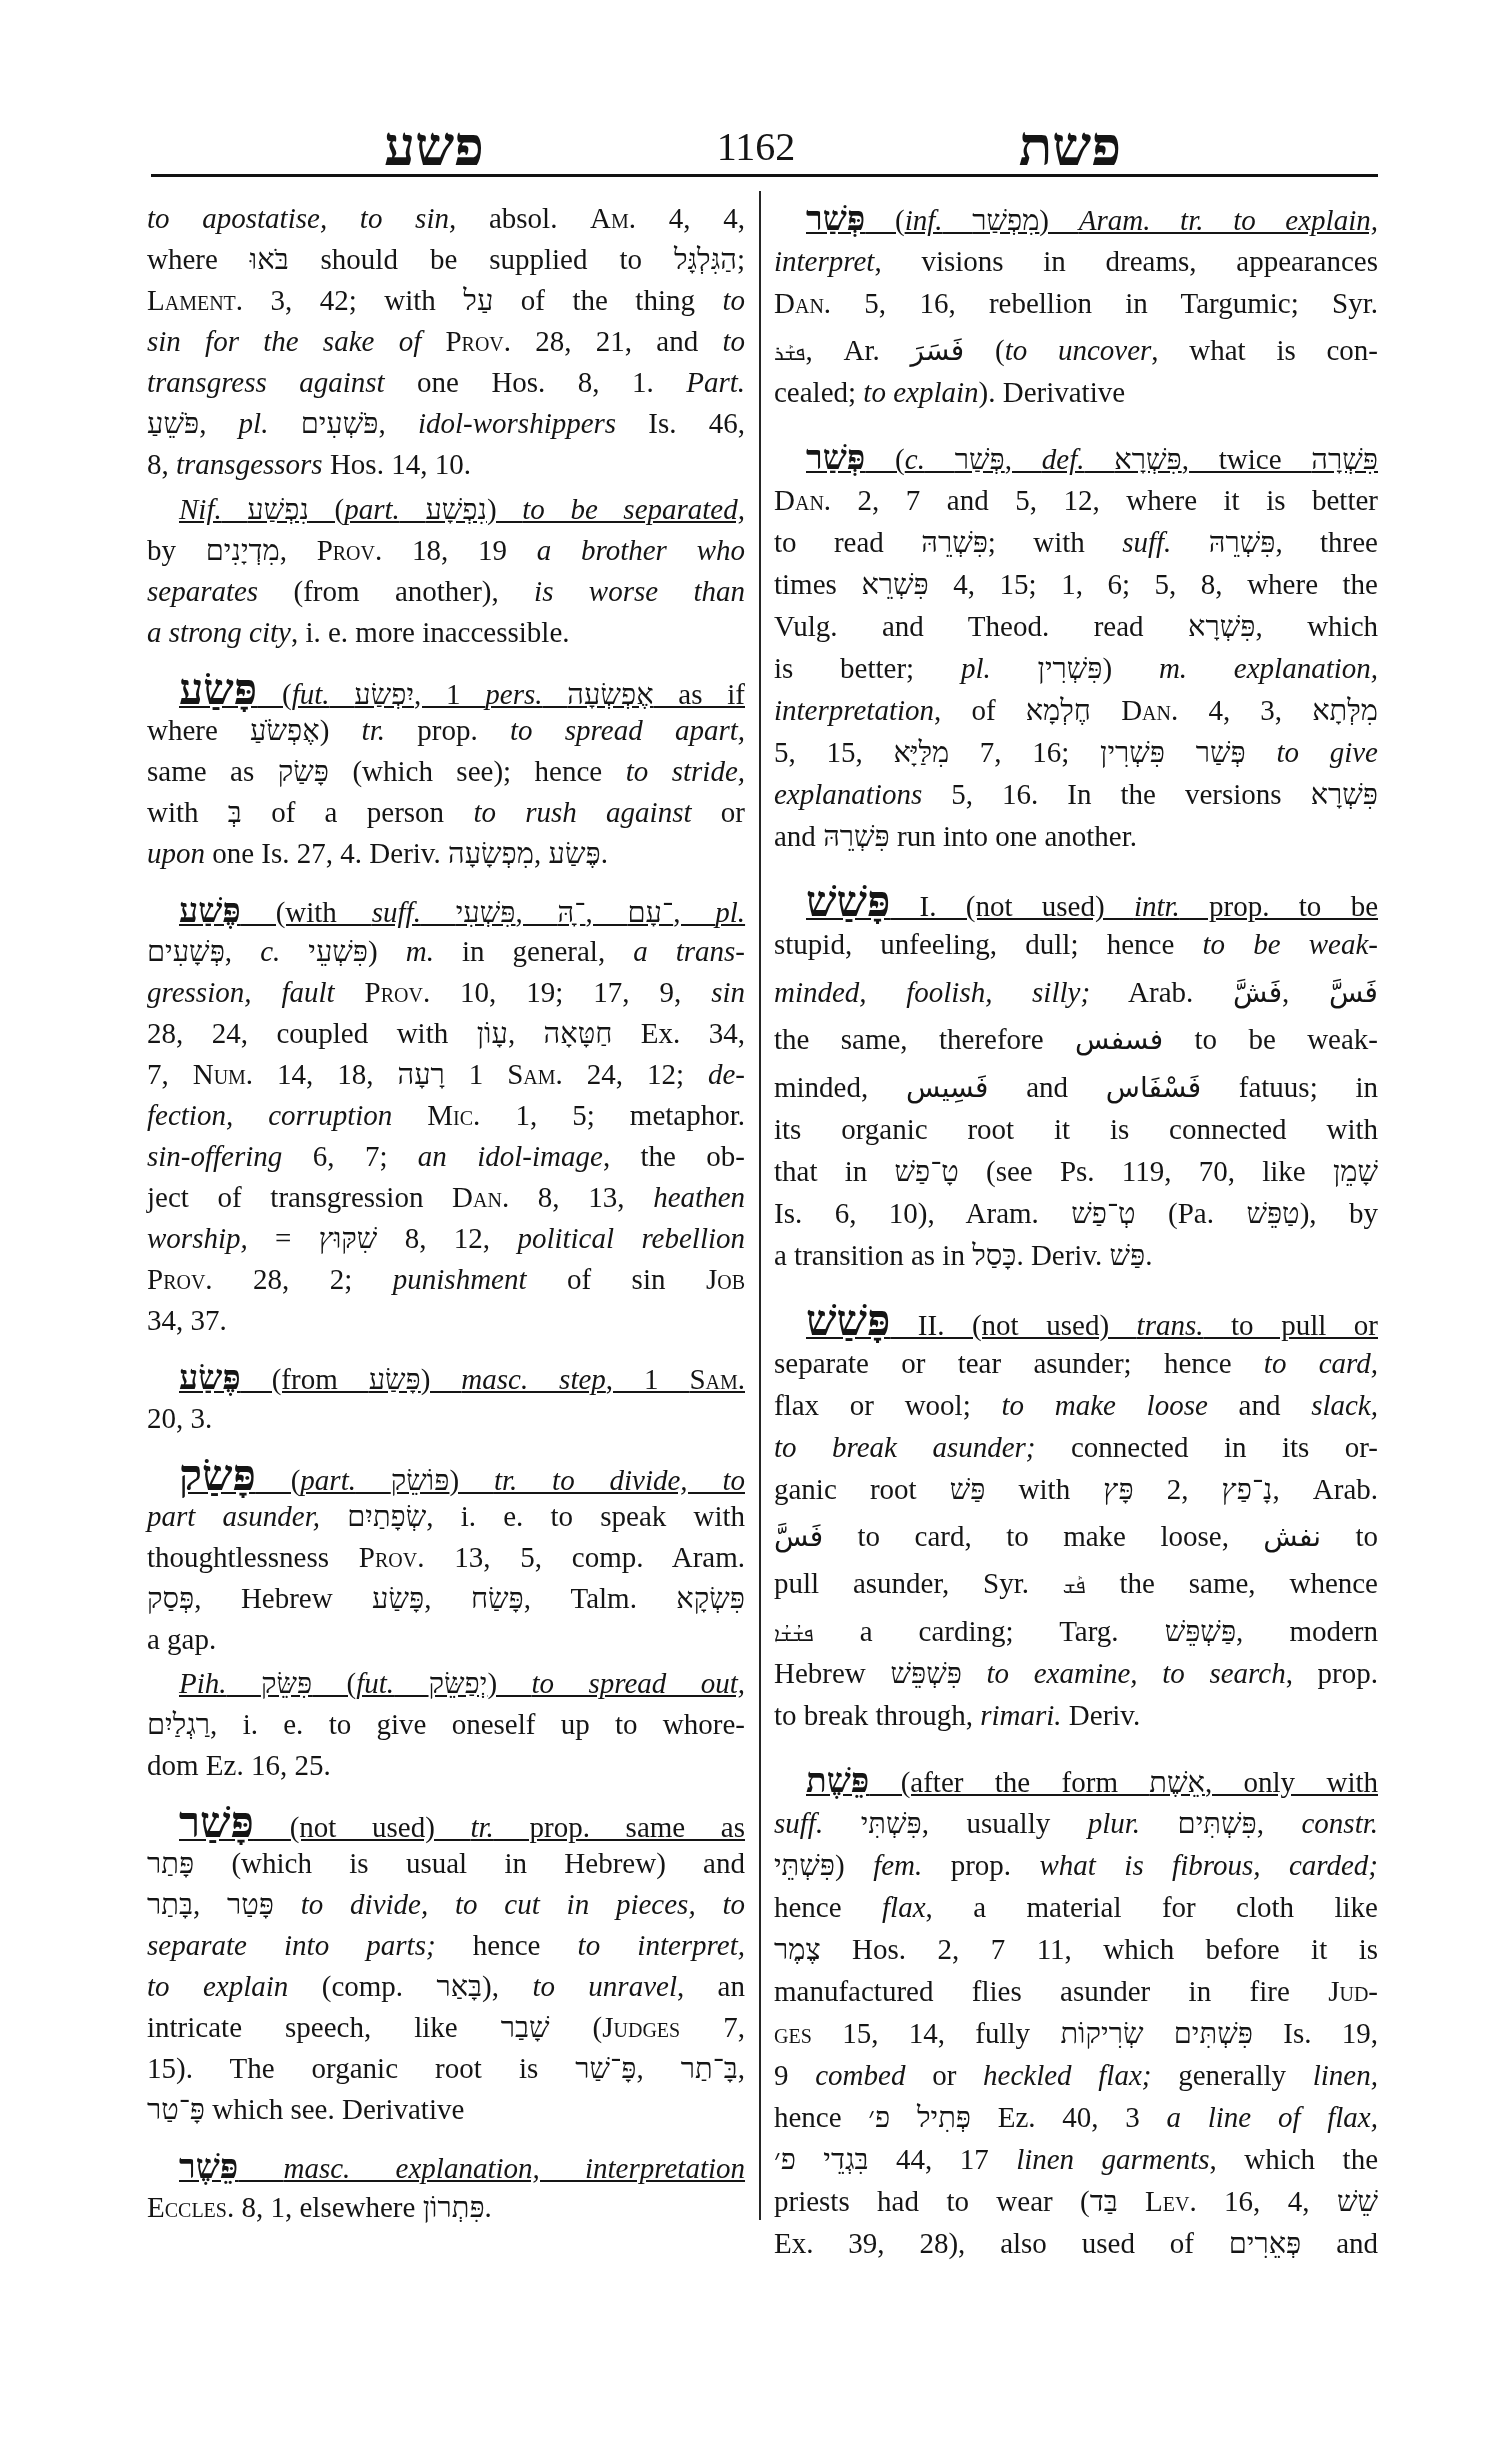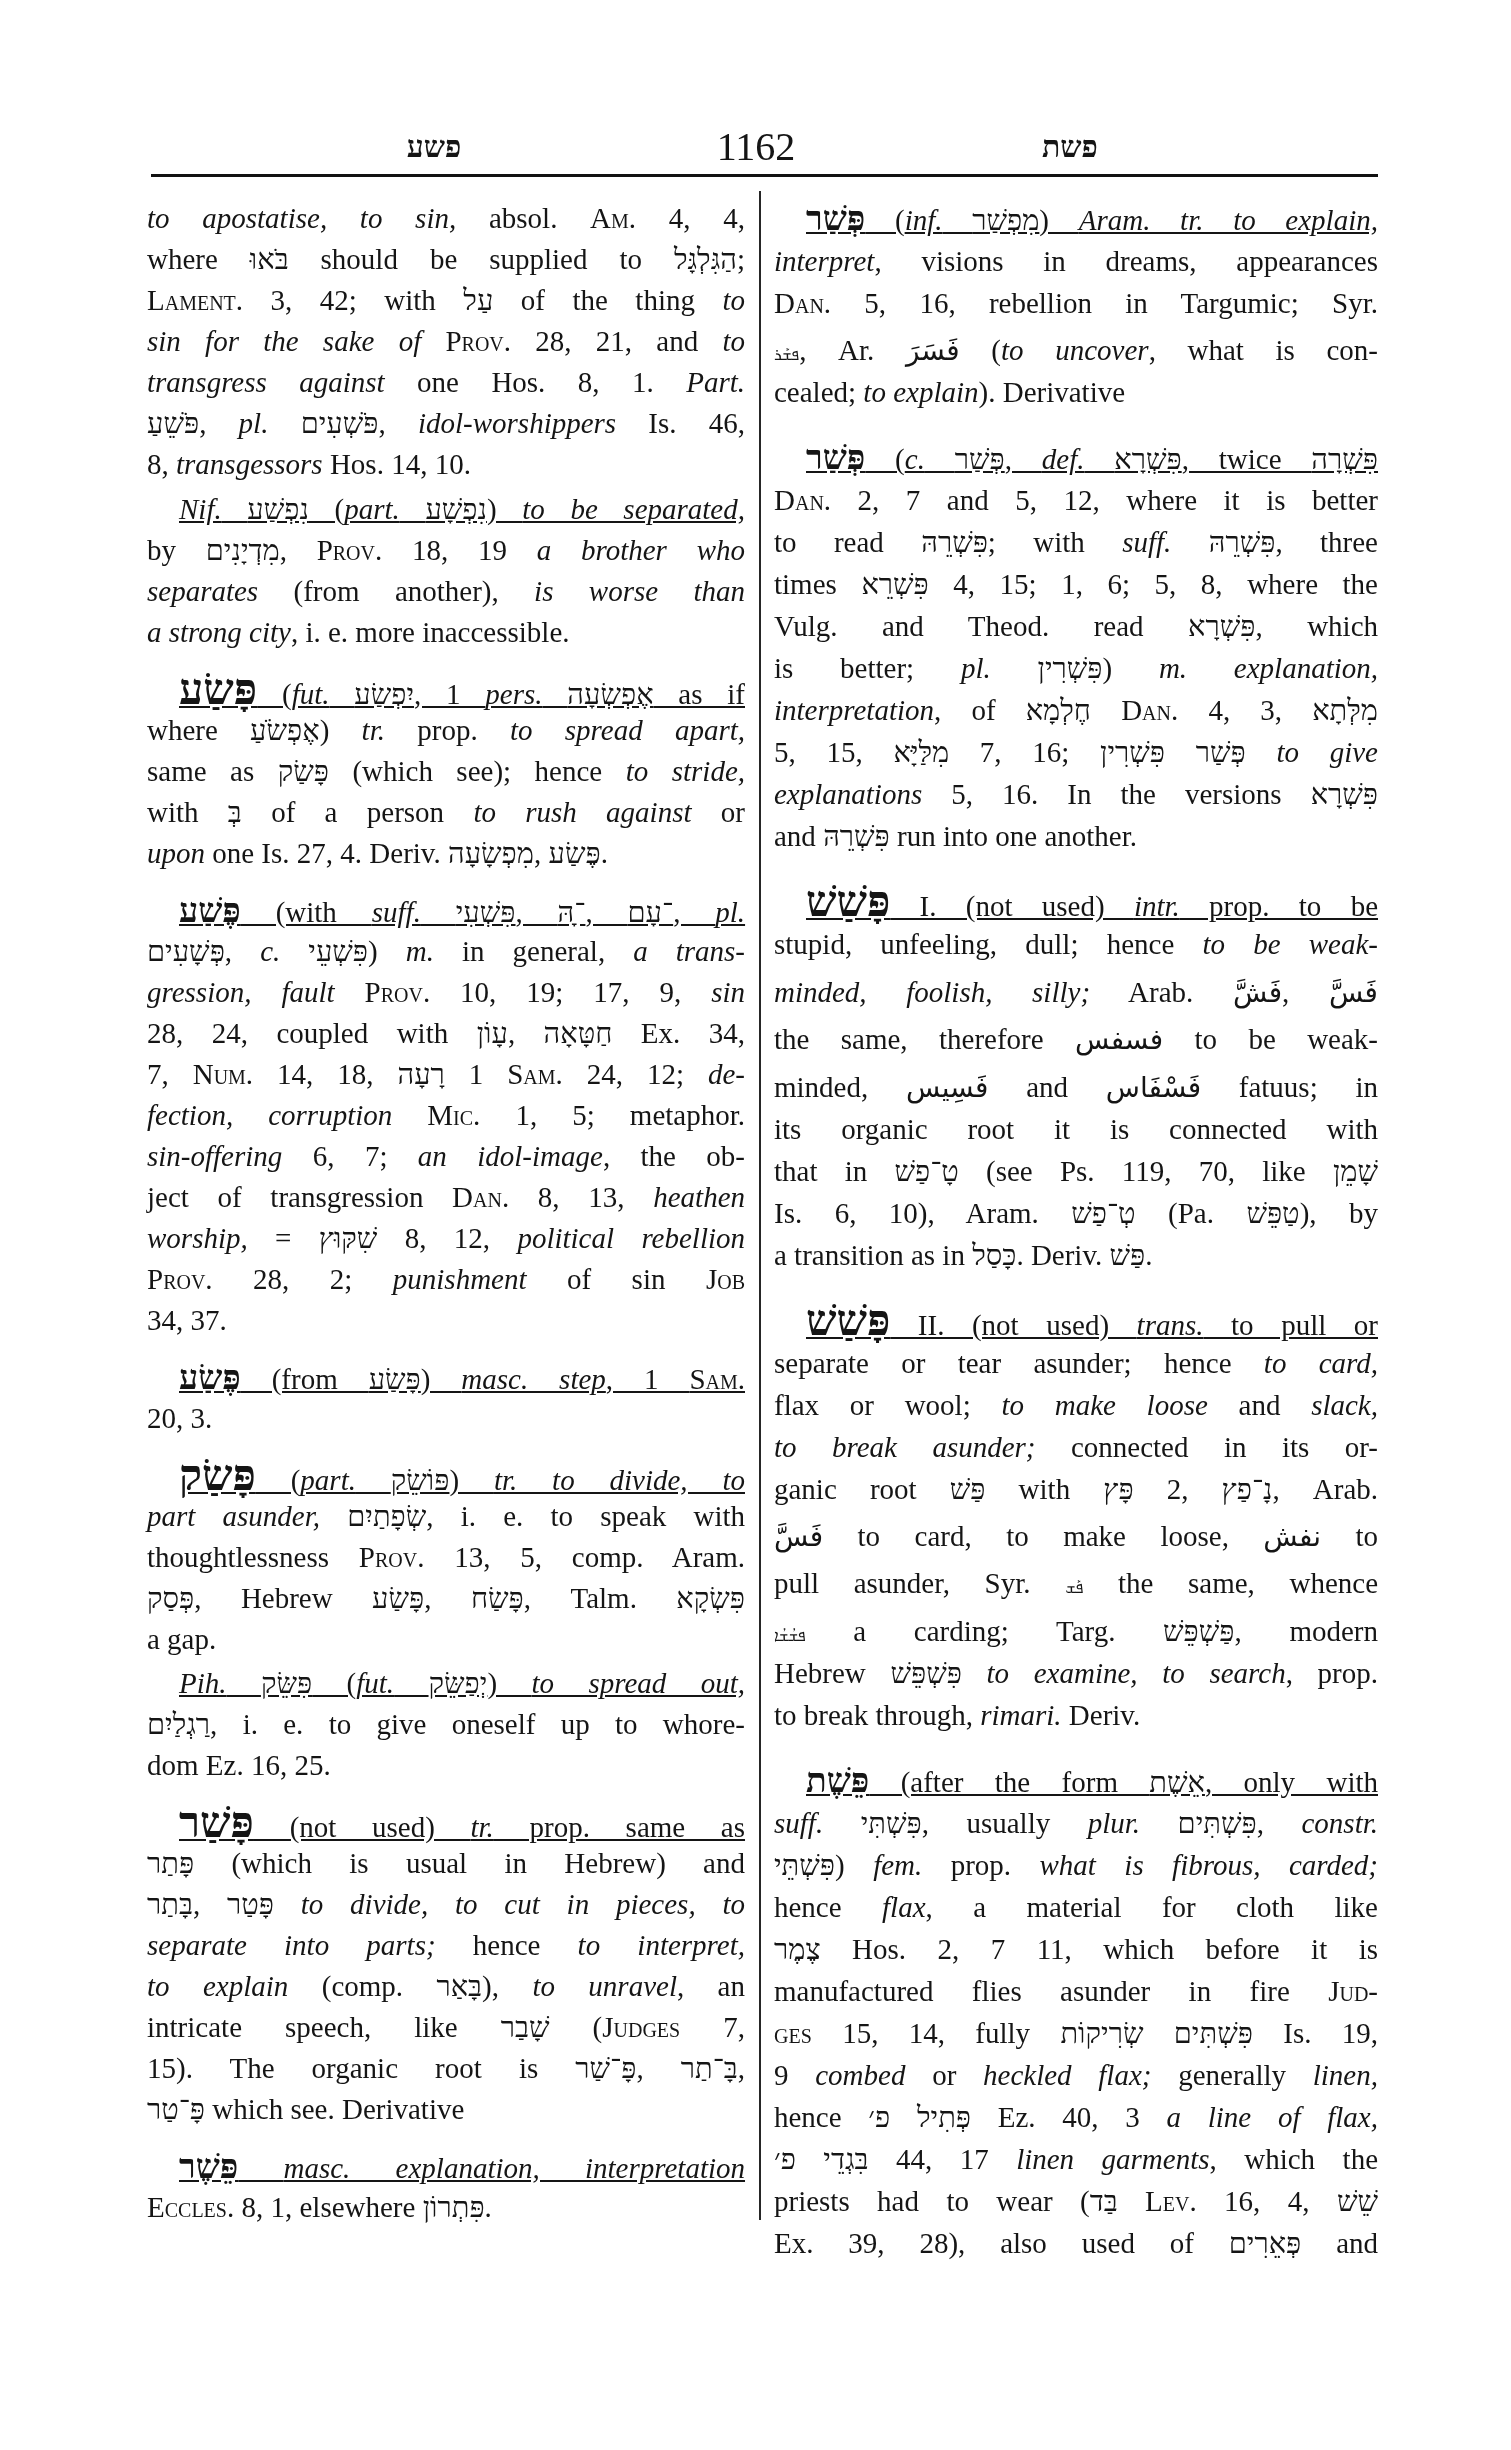--- a/index.html
+++ b/index.html
@@ -9,21 +9,21 @@
     font-family: "Liberation Serif", "DejaVu Serif", serif;
   }
   .page { position: absolute; left: 0; top: 0; width: 1512px; height: 2450px; background: #fff; }
 
   
   .running-head { position: absolute; top: 119px; left: 0; width: 1512px; height: 56px; }
   .rh-item { position: absolute; top: 0; height: 56px; line-height: 56px; transform: translateX(-50%); white-space: nowrap; }
   .rh-left  { left: 434px; }
   .rh-num   { left: 756px; font-size: 40px; }
   .rh-right { left: 1070px; }
-  .rh-he { font-size: 30px; font-weight: bold; font-family: "Liberation Serif", "DejaVu Sans", serif; }
+  .rh-he { font-size: 55px; font-weight: bold; font-family: "Liberation Serif", "DejaVu Sans", serif; }
   .head-rule { position: absolute; top: 174px; left: 151px; width: 1227px; height: 2.7px; background: #111; }
 
   
   .col { position: absolute; top: 186px; font-size: 29px; }
   .col-left  { left: 147px; width: 598px; }
   .col-right { left: 774px; width: 604px; }
   .col-divider { position: absolute; left: 759px; top: 191px; width: 1.8px; height: 2029px; background: #262626; }
 
   .line {
     height: 41px; line-height: 41px;
@@ -41,21 +41,21 @@
   .entry-sub { margin-top: 3.6px; }
   .entry:first-child { margin-top: 12px; }
 
   .s-r  { font-style: normal; }
   .s-i  { font-style: italic; }
   .s-sc { font-variant: small-caps; }
   .s-he { font-family: "Liberation Serif", "DejaVu Sans", serif; unicode-bidi: isolate; }
   .s-hw { font-family: "Liberation Serif", "DejaVu Sans", serif; font-weight: bold; font-size: 43px; unicode-bidi: isolate; }
   .s-hm { font-family: "Liberation Serif", "DejaVu Sans", serif; font-weight: bold; font-size: 34px; unicode-bidi: isolate; }
   .s-ar { font-family: "DejaVu Sans", sans-serif; font-size: 28px; unicode-bidi: isolate; }
-  .s-sy { font-family: "DejaVu Sans", sans-serif; font-size: 16px; unicode-bidi: isolate; }
+  .s-sy { font-family: "DejaVu Sans", sans-serif; font-size: 20px; unicode-bidi: isolate; }
 </style>
 </head>
 <body>
 
 <div class="page">
 
   <div class="running-head">
     <span class="rh-item rh-left rh-he" dir="rtl">פשע</span>
     <span class="rh-item rh-num">1162</span>
     <span class="rh-item rh-right rh-he" dir="rtl">פשת</span>

